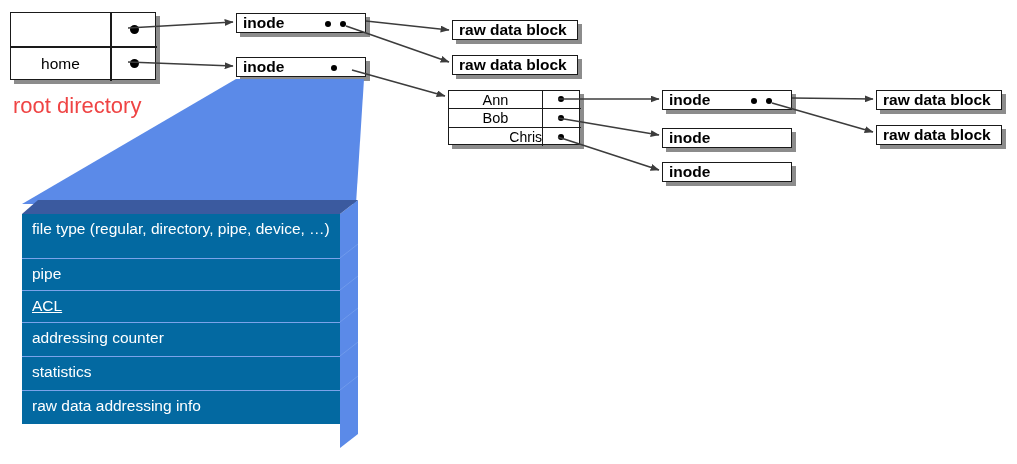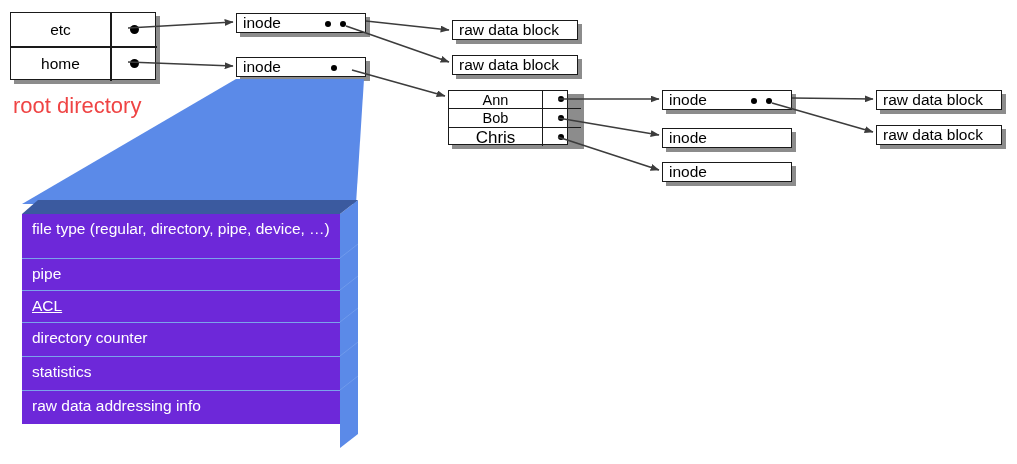--- a/index.html
+++ b/index.html
@@ -32,20 +32,21 @@
   .box-shadow {
     position: absolute;
     background: #8c8c8c;
     z-index: 0;
   }
   .lbl-left {
     position: absolute;
     left: 6px;
     top: 50%;
     transform: translateY(-50%);
+    font-weight: bold;
   }
   .lbl-center {
     position: absolute;
     left: 0; right: 0;
     top: 50%;
     transform: translateY(-50%);
     text-align: center;
   }
   .cellsep {
     position: absolute;
@@ -84,21 +85,21 @@
     top: 200px;
     width: 336px;
     height: 252px;
     z-index: 3;
   }
   .stack-row {
     position: absolute;
     left: 0;
     width: 318px;
     box-sizing: border-box;
-    background: #6d28d9;
+    background: #0369a1;
     color: #ffffff;
     font-size: 15.5px;
     line-height: 1.22;
     padding: 6px 0 0 10px;
     border-top: 1px solid #7ba3ea;
     z-index: 2;
   }
   .stack-row.first { border-top: none; }
 </style>
 </head>
@@ -108,23 +109,20 @@
 
   <svg class="layer funnel" viewBox="0 0 1017 464">
     <polygon points="236,79 364,79 356,204 22,204" fill="#5b8ae8" stroke="none"></polygon>
   </svg>
 
   <div class="box-shadow" style="left:14px; top:16px; width:146px; height:68px;"></div>
   <div class="box" style="left:10px; top:12px; width:146px; height:68px; z-index:2;">
     <div class="cellsep" style="left:0; top:33px; width:146px; height:1.5px;"></div>
     <div class="cellsep" style="left:99px; top:0; width:1.5px; height:68px;"></div>
 
-    <div style="position:absolute; left:0; top:0; width:99px; height:33px;">
-      <span class="lbl-center">etc</span>
-    </div>
     <div style="position:absolute; left:100px; top:0; width:46px; height:33px;">
       <span class="dot dot-lg" style="left:19px; top:12px;"></span>
     </div>
 
     <div style="position:absolute; left:0; top:34px; width:99px; height:34px;">
       <span class="lbl-center">home</span>
     </div>
     <div style="position:absolute; left:100px; top:34px; width:46px; height:34px;">
       <span class="dot dot-lg" style="left:19px; top:12px;"></span>
     </div>
@@ -149,41 +147,41 @@
   <div class="box" style="left:452px; top:20px; width:126px; height:20px; z-index:4;">
     <span class="lbl-left">raw data block</span>
   </div>
 
   <div class="box-shadow" style="left:456px; top:59px; width:126px; height:20px;"></div>
   <div class="box" style="left:452px; top:55px; width:126px; height:20px; z-index:4;">
     <span class="lbl-left">raw data block</span>
   </div>
 
   <div class="box-shadow" style="left:452px; top:94px; width:132px; height:55px;"></div>
-  <div class="box" style="left:448px; top:90px; width:120px; height:55px; z-index:4;">
+  <div class="box" style="left:448px; top:90px; width:132px; height:55px; z-index:4;">
     <div class="cellsep" style="left:0; top:17px; width:132px; height:1.2px;"></div>
     <div class="cellsep" style="left:0; top:36px; width:132px; height:1.2px;"></div>
     <div class="cellsep" style="left:93px; top:0; width:1.2px; height:55px;"></div>
 
     <div style="position:absolute; left:0; top:0; width:93px; height:17px;">
       <span class="lbl-center" style="font-size:14.5px;">Ann</span>
     </div>
     <div style="position:absolute; left:94px; top:0; width:38px; height:17px;">
       <span class="dot dot-sm" style="left:15px; top:5px;"></span>
     </div>
 
     <div style="position:absolute; left:0; top:18px; width:93px; height:18px;">
       <span class="lbl-center" style="font-size:14.5px;">Bob</span>
     </div>
     <div style="position:absolute; left:94px; top:18px; width:38px; height:18px;">
       <span class="dot dot-sm" style="left:15px; top:6px;"></span>
     </div>
 
     <div style="position:absolute; left:0; top:37px; width:93px; height:18px;">
-      <span class="lbl-center" style="font-size:17px;">Chris</span>
+      <span class="lbl-center" style="font-size:14px;text-align:right;">Chris</span>
     </div>
     <div style="position:absolute; left:94px; top:37px; width:38px; height:18px;">
       <span class="dot dot-sm" style="left:15px; top:6px;"></span>
     </div>
   </div>
 
   <div class="box-shadow" style="left:666px; top:94px; width:130px; height:20px;"></div>
   <div class="box" style="left:662px; top:90px; width:130px; height:20px; z-index:4;">
     <span class="lbl-left">inode</span>
     <span class="dot dot-sm" style="right:34px; top:7px;"></span>
@@ -260,21 +258,21 @@
     <div class="stack-row first" style="top:14px; height:44px;">
       <span style="display:block; width:300px;">file type (regular, directory, pipe, device, …)</span>
     </div>
     <div class="stack-row" style="top:58px; height:32px;">
       <span>pipe</span>
     </div>
     <div class="stack-row" style="top:90px; height:32px;text-decoration:underline;">
       <span>ACL</span>
     </div>
     <div class="stack-row" style="top:122px; height:34px;">
-      <span>directory counter</span>
+      <span>addressing counter</span>
     </div>
     <div class="stack-row" style="top:156px; height:34px;">
       <span>statistics</span>
     </div>
     <div class="stack-row" style="top:190px; height:34px;">
       <span>raw data addressing info</span>
     </div>
   </div>
 
 </div>

